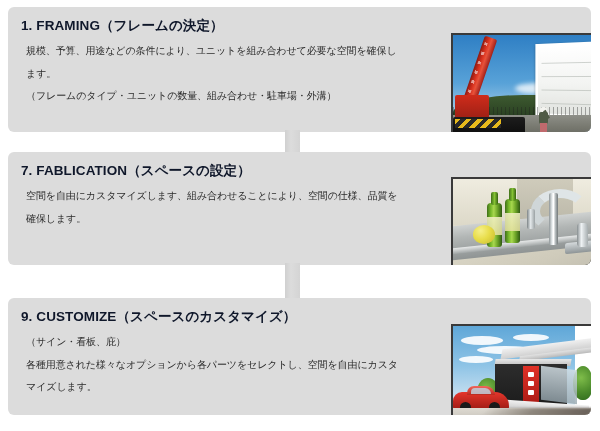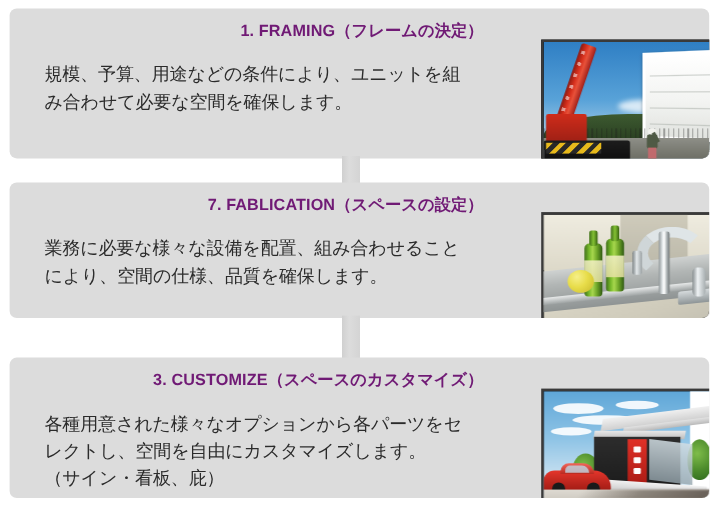--- a/index.html
+++ b/index.html
@@ -43,32 +43,32 @@
     top: 9px;
     width: 382px;
     color: #262626;
   }
 
   .panel-heading {
     font-size: 13.5px;
     font-weight: bold;
     line-height: 20px;
     letter-spacing: 0.1px;
-    color: #701a75;
+    color: #0f172a;
     margin: 0 0 3px 0;
     white-space: nowrap;
-    text-align: right;
   }
 
   .panel-text {
-    font-size: 15px;
+    font-size: 10px;
     line-height: 22.5px;
     color: #2b2b2b;
-    margin: 16px;
+    margin: 5px;
     letter-spacing: -0.1px;
+    font-family: Liberation Mono, monospace;
   }
   .panel-text .para { display: block; }
   .panel-text .para + .para { display: block; }
 
   
   .photo {
     position: absolute;
     border: 2px solid #3a3a3a;
     overflow: hidden;
     background: #000;
@@ -360,20 +360,21 @@
 </head>
 <body>
 
 <div class="flow">
 
   <section class="panel panel-1">
     <div class="panel-body">
       <h2 class="panel-heading">1. FRAMING（フレームの決定）</h2>
       <p class="panel-text">
         <span class="para">規模、予算、用途などの条件により、ユニットを組み合わせて必要な空間を確保します。</span>
+        <span class="para">（フレームのタイプ・ユニットの数量、組み合わせ・駐車場・外溝）</span>
       </p>
     </div>
 
     <figure class="photo photo-1">
       <div class="scene">
         <div class="sky1"></div>
         <div class="cloud1"></div>
         <div class="cloud2"></div>
         <div class="cables"></div>
         <div class="treeline1"></div>
@@ -394,21 +395,21 @@
       </div>
     </figure>
   </section>
 
   <div class="connector connector-1"></div>
 
   <section class="panel panel-2">
     <div class="panel-body">
       <h2 class="panel-heading">7. FABLICATION（スペースの設定）</h2>
       <p class="panel-text">
-        <span class="para">業務に必要な様々な設備を配置、組み合わせることにより、空間の仕様、品質を確保します。</span>
+        <span class="para">空間を自由にカスタマイズします、組み合わせることにより、空間の仕様、品質を確保します。</span>
       </p>
     </div>
 
     <figure class="photo photo-2">
       <div class="scene">
         <div class="kitchen-bg"></div>
         <div class="backwall"></div>
         <div class="wall-seam"></div>
         <div class="counter"></div>
         <div class="counter-edge"></div>
@@ -427,24 +428,24 @@
         <div class="faucet-spout"></div>
         <div class="faucet-handle"></div>
       </div>
     </figure>
   </section>
 
   <div class="connector connector-2"></div>
 
   <section class="panel panel-3">
     <div class="panel-body">
-      <h2 class="panel-heading">3. CUSTOMIZE（スペースのカスタマイズ）</h2>
+      <h2 class="panel-heading">9. CUSTOMIZE（スペースのカスタマイズ）</h2>
       <p class="panel-text">
+        <span class="para">（サイン・看板、庇）</span>
         <span class="para">各種用意された様々なオプションから各パーツをセレクトし、空間を自由にカスタマイズします。</span>
-        <span class="para">（サイン・看板、庇）</span>
       </p>
     </div>
 
     <figure class="photo photo-3">
       <div class="scene">
         <div class="render-sky"></div>
         <div class="render-white"></div>
         <div class="r-cloud rc1"></div>
         <div class="r-cloud rc2"></div>
         <div class="r-cloud rc3"></div>

